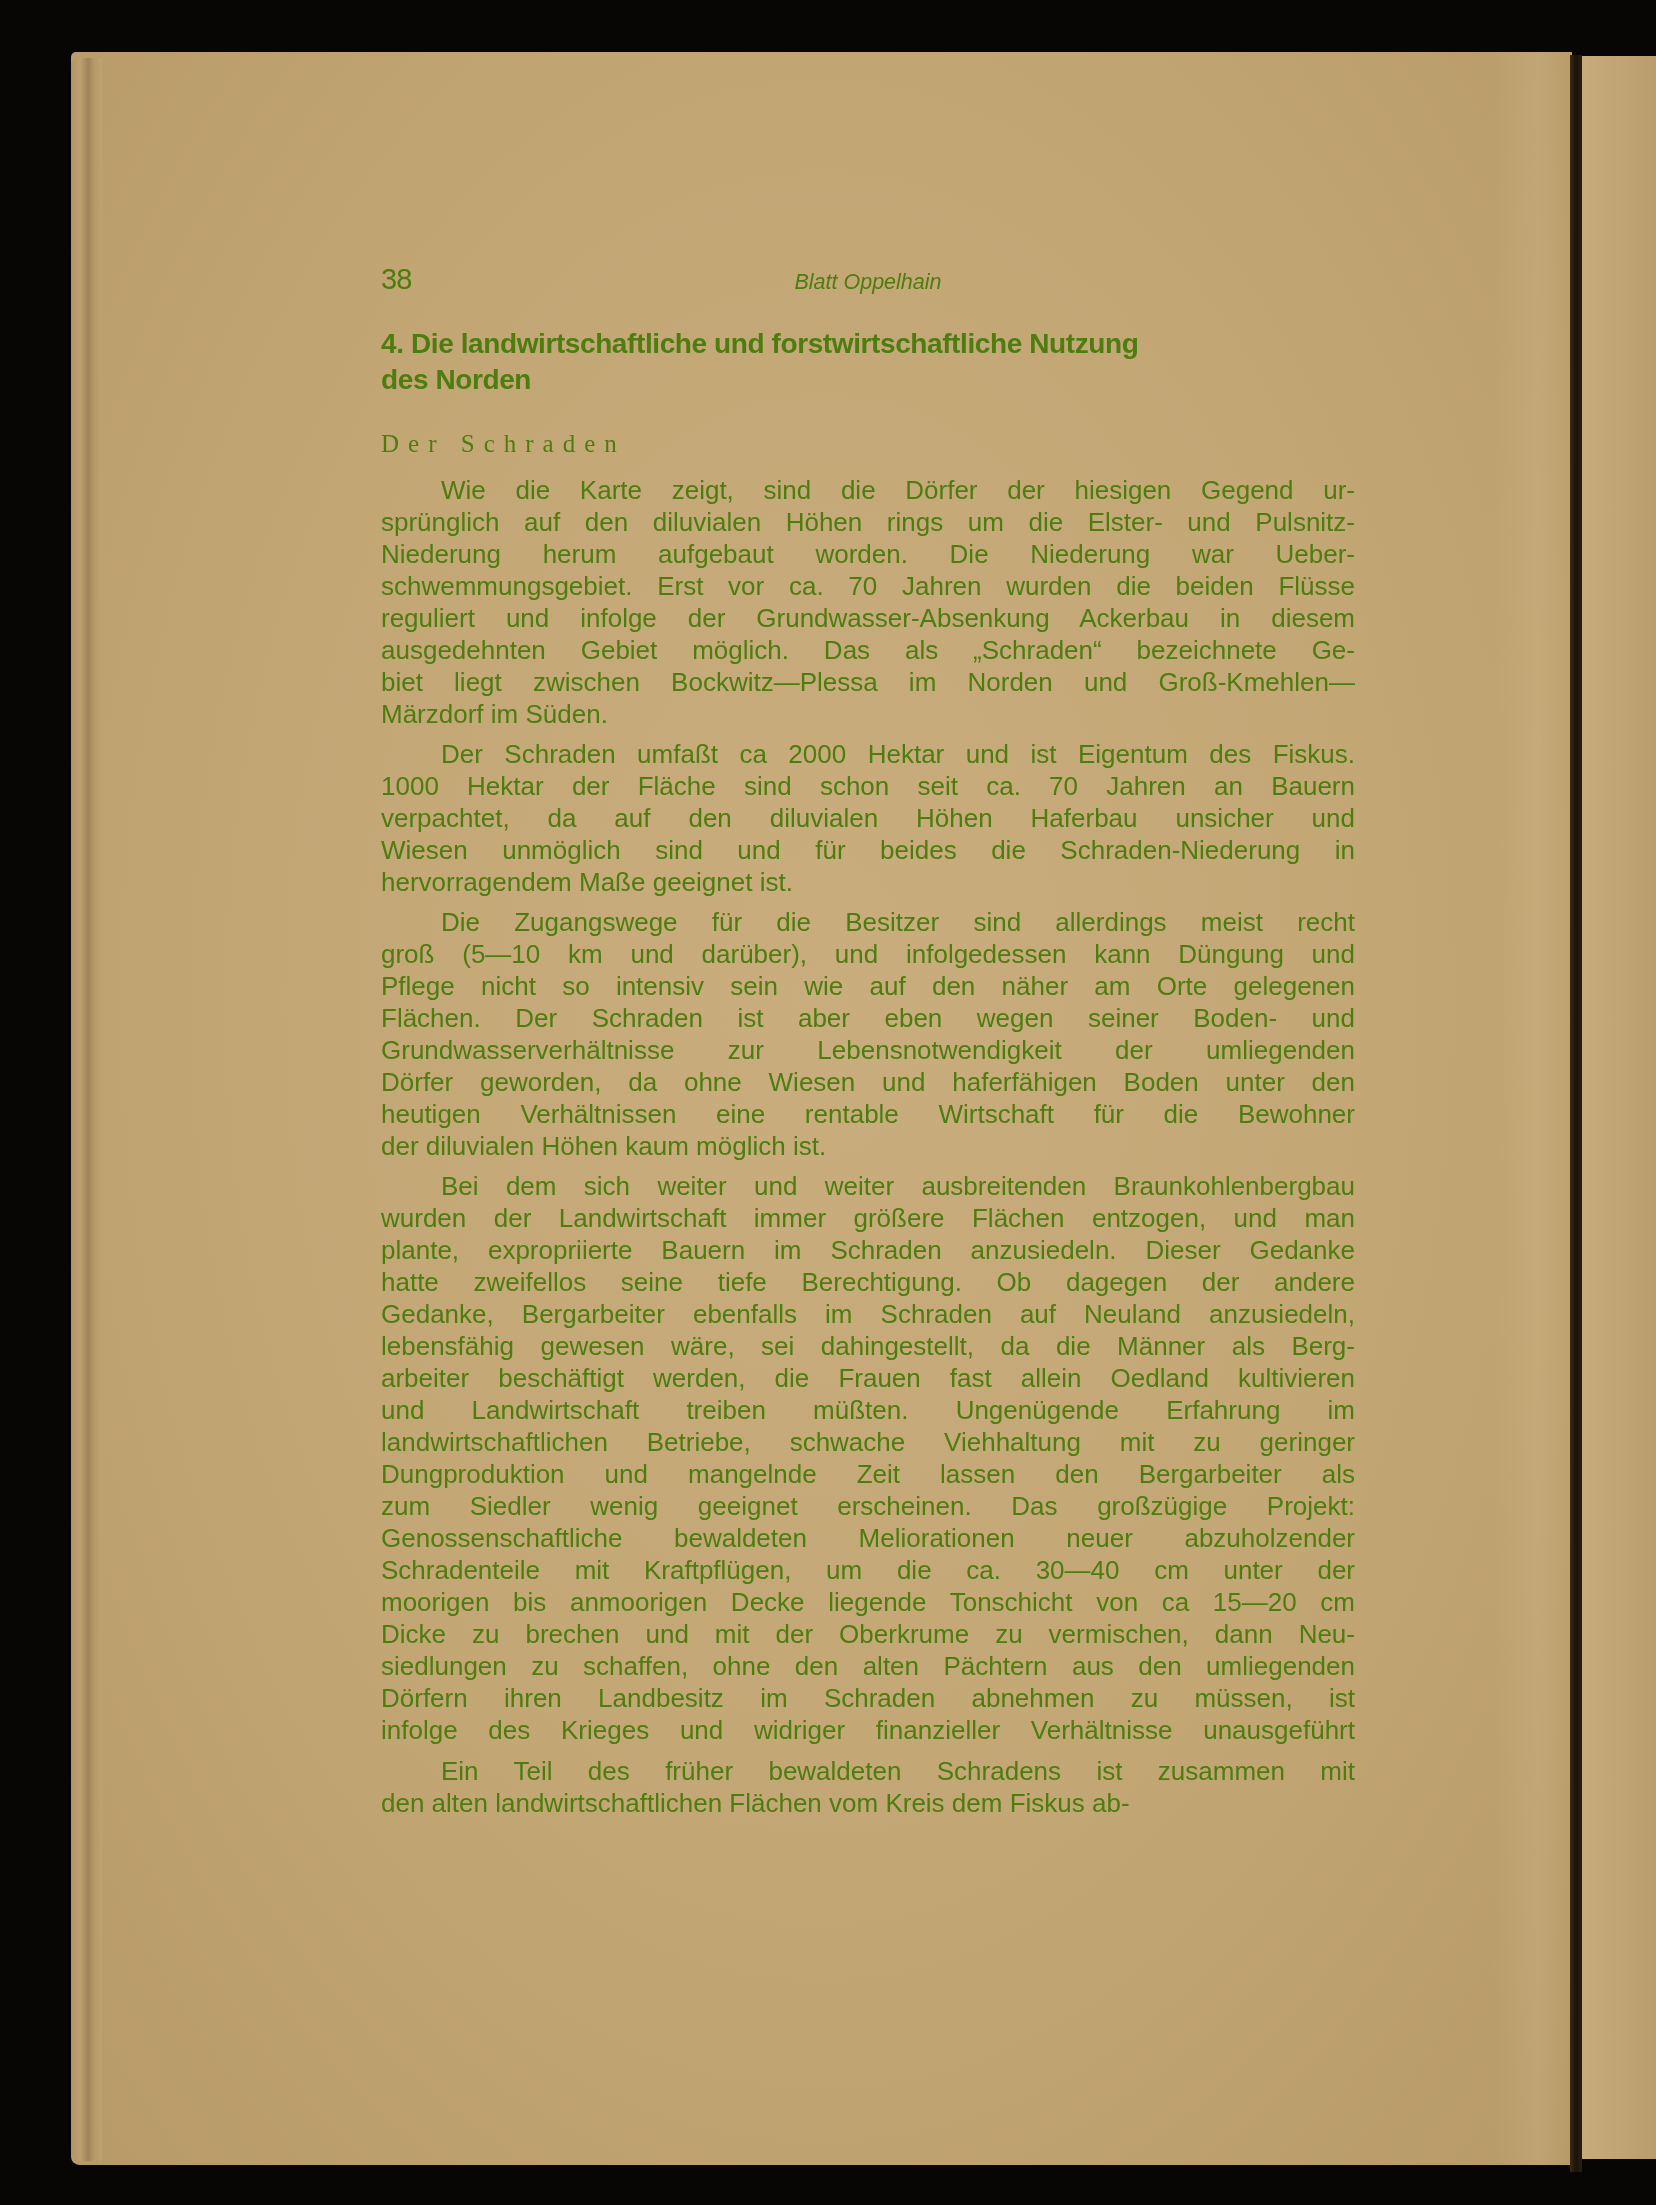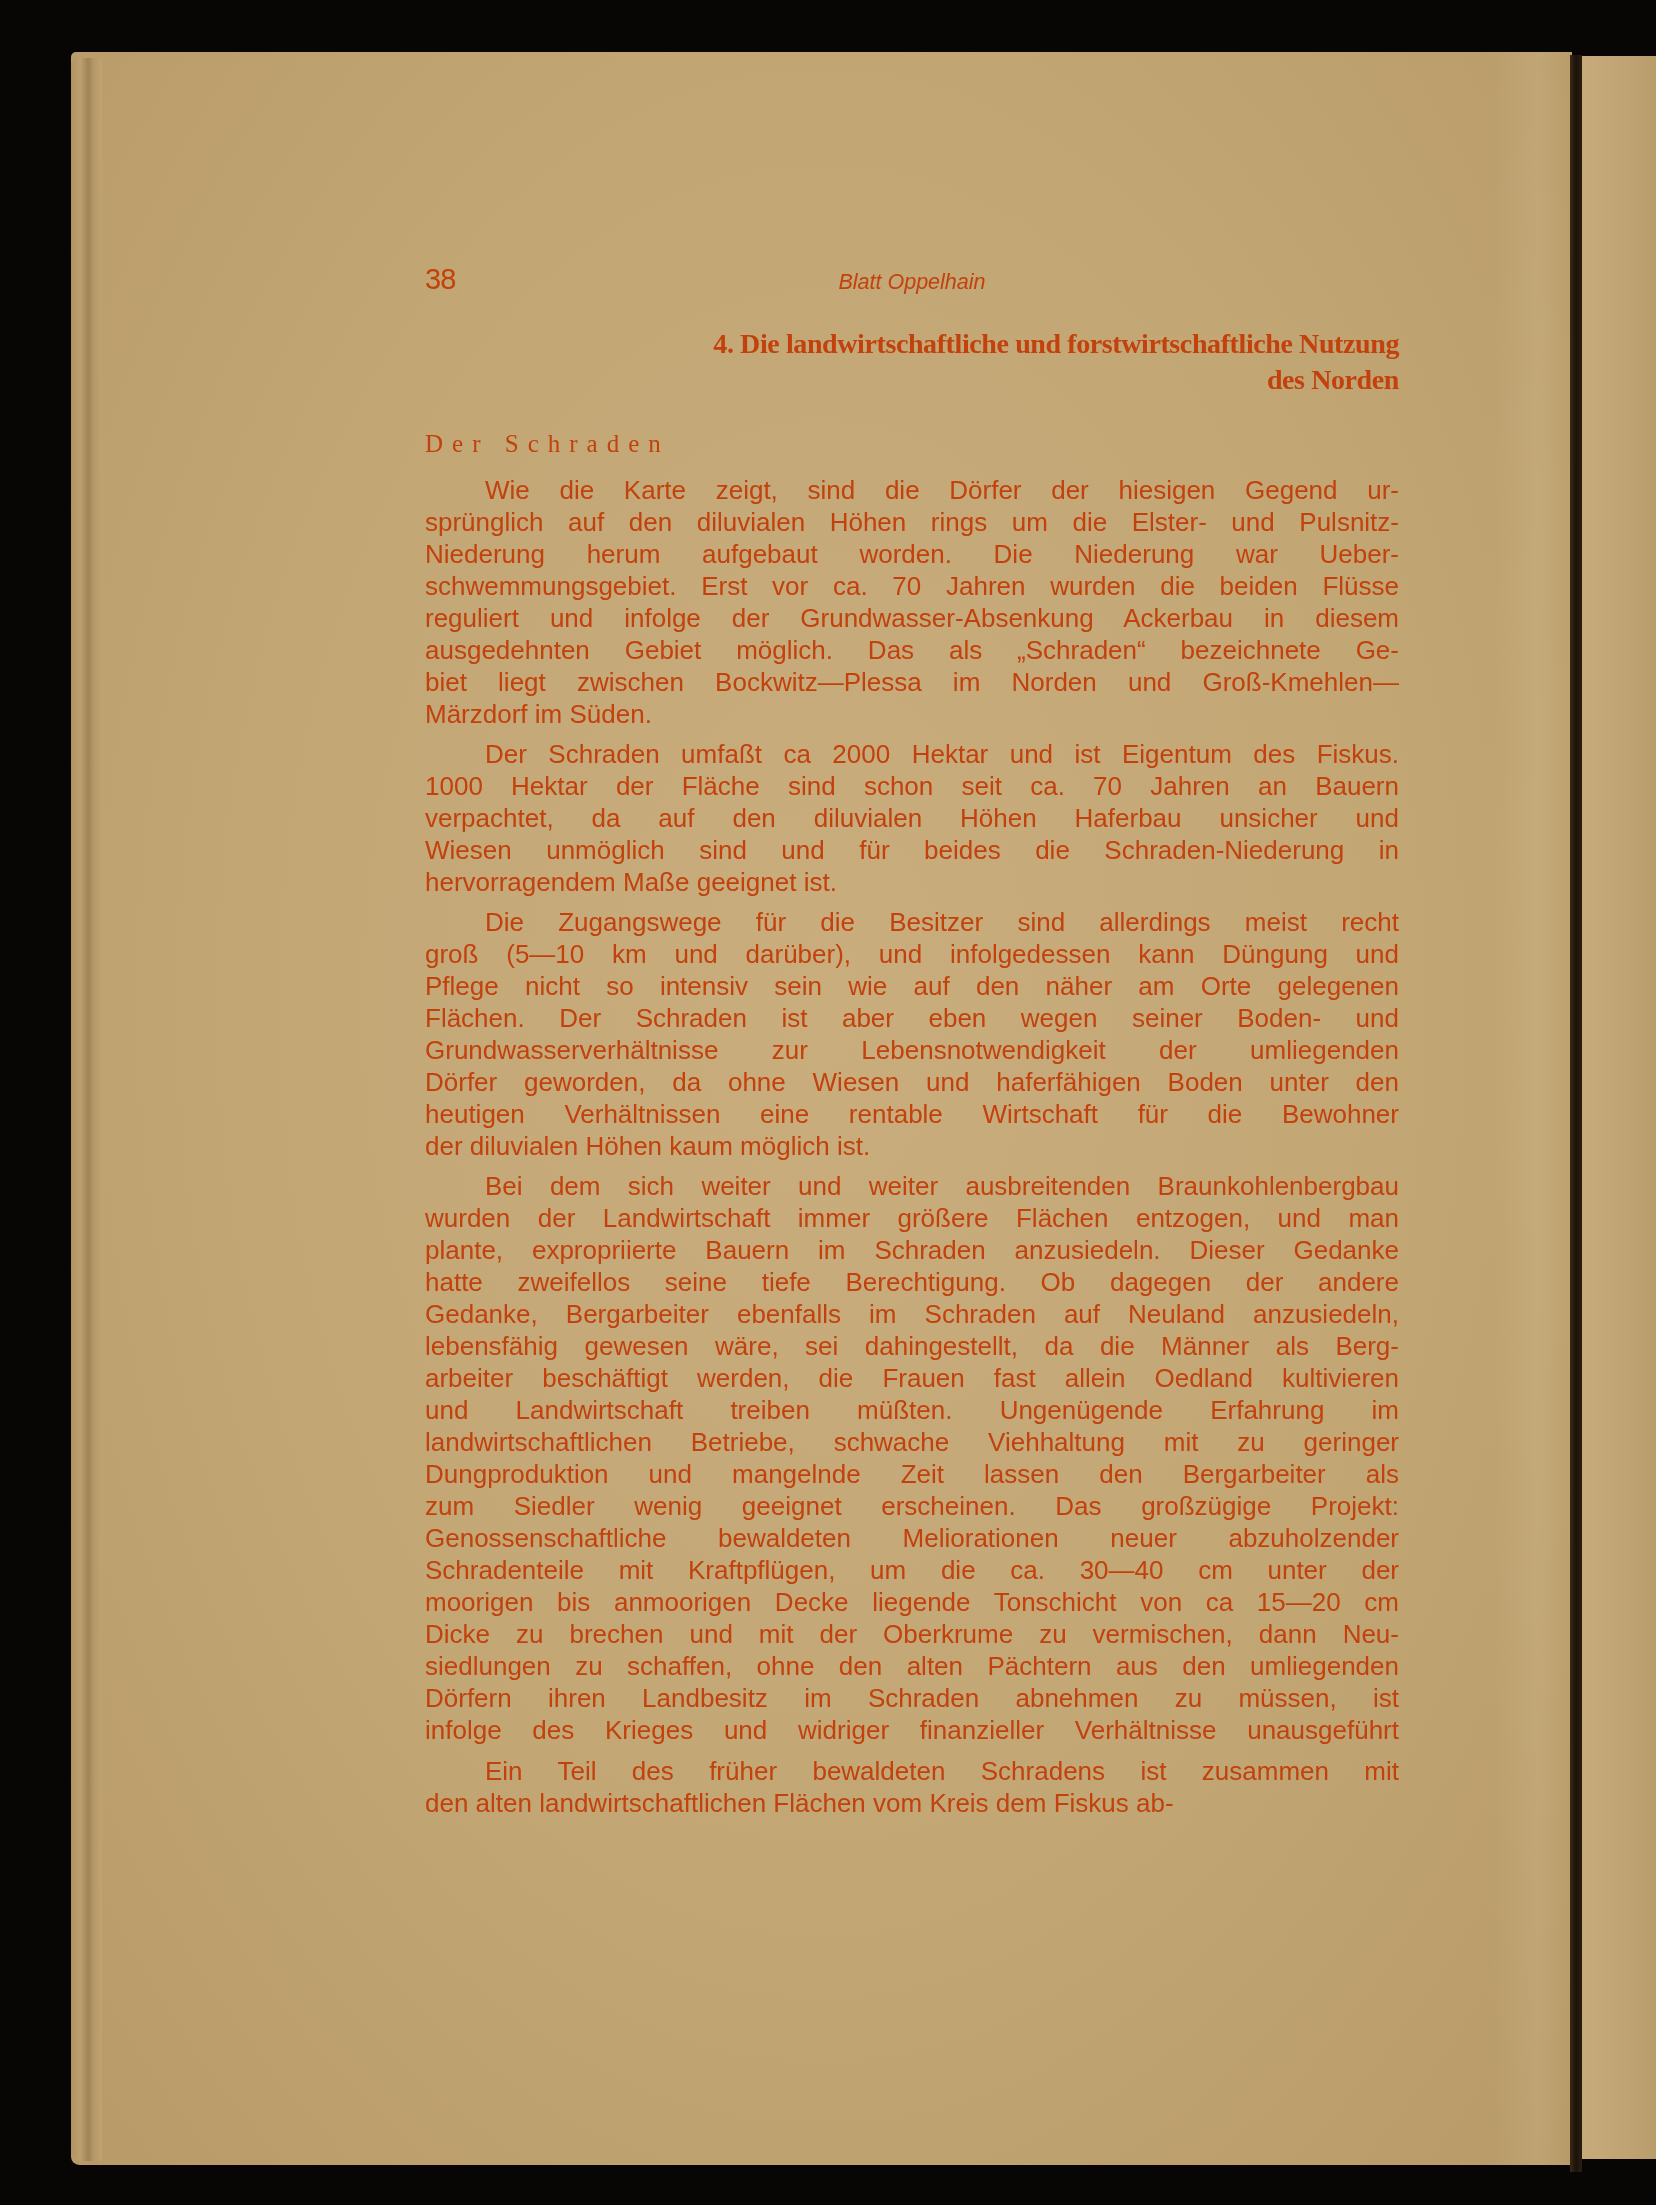--- a/index.html
+++ b/index.html
@@ -25,36 +25,35 @@
   .next-page {
     position: absolute; left: 1582px; top: 56px; width: 75px; height: 2103px;
     background: linear-gradient(90deg, #c7ab7b, #bfa373 60%, #b89c6b);
   }
   .gloss {
     position: absolute; left: 1491px; top: 52px; width: 79px; height: 2113px;
     background: linear-gradient(90deg, rgba(255,240,200,0) 0%, rgba(255,240,200,0.10) 60%, rgba(255,240,200,0) 100%);
   }
   .content {
     position: absolute; left: 381px; top: 263px; width: 974px;
-    color: #c2410c;
-    margin-left: 44px;
+    color: #4d7c0f;
   }
   .running-head {
     position: relative; height: 38px;
     font-family: "Liberation Sans", "DejaVu Sans", sans-serif;
   }
   .page-number {
     position: absolute; left: 0; top: 0; font-size: 29px; letter-spacing: -0.8px;
   }
   .running-title {
     position: absolute; left: 0; right: 0; top: 6.6px; text-align: center; font-size: 21.5px; font-style: italic;
   }
   .chapter-title {
-    margin-top: 25px; text-align: right;
-    font-family: Liberation Serif, serif; font-weight: bold;
+    margin-top: 25px; text-align: left;
+    font-family: Liberation Sans, sans-serif; font-weight: bold;
     font-size: 28px; line-height: 36px; letter-spacing: -0.4px;
   }
   .section-title {
     margin-top: 28px; text-align: left;
     font-family: Liberation Serif, serif;
     font-size: 25px; letter-spacing: 9px; line-height: 36px;
   }
   .body-text {
     margin-top: 11.6px;
     font-family: "Liberation Sans", "DejaVu Sans", sans-serif;

